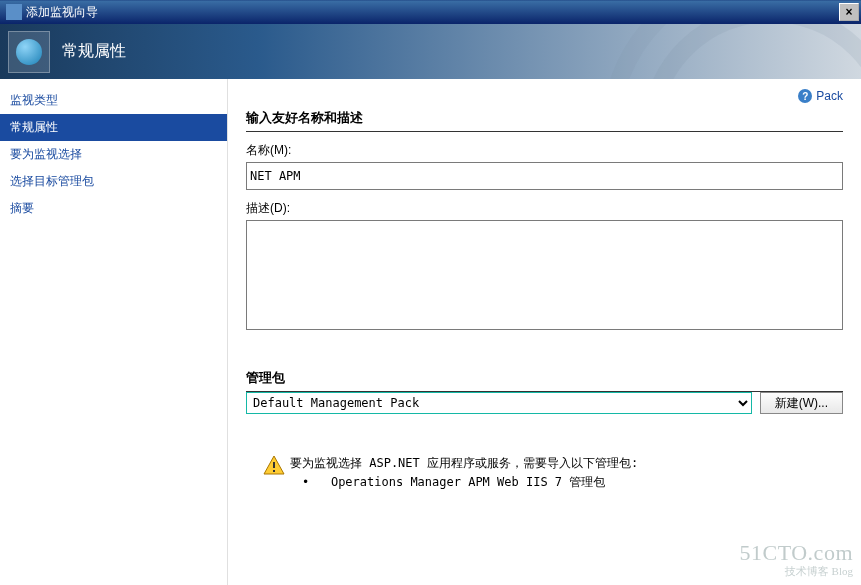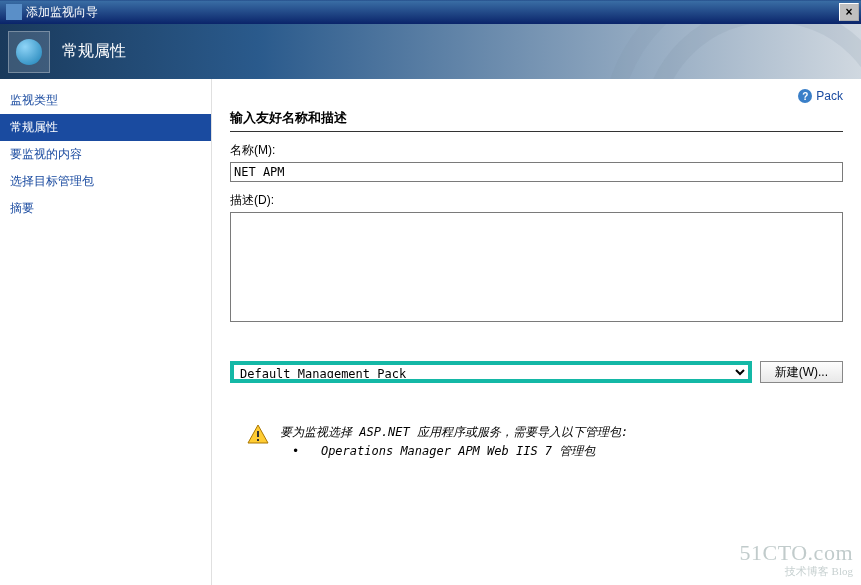--- a/index.html
+++ b/index.html
@@ -12,40 +12,40 @@
     
     .header-banner { height: 55px; background: linear-gradient(to right, #1a3a5c 0%, #2a5a8c 30%, #d0d8e0 100%); display: flex; align-items: center; padding-left: 8px; position: relative; overflow: hidden; }
     .header-icon-box { width: 42px; height: 42px; background: rgba(255,255,255,0.15); border: 1px solid rgba(255,255,255,0.3); display: flex; align-items: center; justify-content: center; margin-right: 12px; }
     .header-sphere { width: 26px; height: 26px; border-radius: 50%; background: radial-gradient(circle at 35% 30%, #8fd4f7, #1a7fb5); }
     .header-title { color: #fff; font-size: 16px; }
     .header-swirl { position: absolute; right: -40px; top: -20px; width: 260px; height: 260px; border-radius: 50%; border: 18px solid rgba(120,140,160,0.15); }
     .header-swirl2 { position: absolute; right: -80px; top: -60px; width: 340px; height: 340px; border-radius: 50%; border: 18px solid rgba(120,140,160,0.1); }
     
     .content-area { display: flex; height: calc(100% - 79px); }
     
-    .sidebar { width: 212px; background: #fff; border-right: 1px solid #e0e0e0; padding-top: 8px; }
+    .sidebar { width: 228px; background: #fff; border-right: 1px solid #e0e0e0; padding-top: 8px; }
     .sidebar-item { padding: 5px 10px; color: #1a4ba0; cursor: pointer; font-size: 12px; }
     .sidebar-item.active { background: #1a4ba0; color: #fff; }
     
     .main-panel { flex: 1; padding: 12px 18px; position: relative; }
     .help-link { position: absolute; top: 10px; right: 18px; color: #1a4ba0; cursor: pointer; display: flex; align-items: center; gap: 4px; }
     .help-icon { width: 14px; height: 14px; border-radius: 50%; background: #3a7fc8; color: #fff; display: inline-flex; align-items: center; justify-content: center; font-size: 10px; font-weight: bold; }
     
     .section-title { font-size: 13px; font-weight: bold; border-bottom: 1px solid #333; padding-bottom: 4px; margin-top: 18px; }
     
     .field-label { font-size: 12px; margin-bottom: 3px; margin-top: 10px; }
-    .text-input { width: 100%; height: 20px; border: 1px solid #7a7a7a; padding: 1px 3px; font-family: SimSun, monospace; font-size: 12px; }
+    .text-input { width: 100%; height: 28px; border: 1px solid #7a7a7a; padding: 1px 3px; font-family: SimSun, monospace; font-size: 12px; }
     .textarea-input { width: 100%; height: 110px; border: 1px solid #7a7a7a; padding: 2px 3px; font-family: SimSun, monospace; font-size: 12px; resize: none; overflow-y: scroll; }
     
     .mgmt-section { margin-top: 36px; }
     .mgmt-row { display: flex; align-items: center; gap: 8px; }
-    .select-input { flex: 1; height: 22px; border: 4px solid #14b8a6; font-family: SimSun, monospace; font-size: 12px; background: #fff; padding: 1px 2px; }
+    .select-input { flex: 1; height: 22px; border: 1px solid #14b8a6; font-family: SimSun, monospace; font-size: 12px; background: #fff; padding: 1px 2px; }
     .btn { height: 22px; padding: 0 14px; background: linear-gradient(to bottom, #fdfdfd, #e8e8e8); border: 1px solid #888; cursor: pointer; font-size: 12px; font-family: inherit; }
     
-    .warning-box { margin-top: 40px; display: flex; align-items: flex-start; gap: 10px; padding-left: 16px; font-style: italic; }
+    .warning-box { margin-top: 40px; display: flex; align-items: flex-start; gap: 4px; padding-left: 16px; }
     .warning-icon { width: 24px; height: 24px; flex-shrink: 0; }
     .warning-text { font-size: 12px; line-height: 1.6; font-family: SimSun, monospace; }
     .warning-bullet { padding-left: 12px; }
     
     .watermark { position: absolute; right: 8px; bottom: 6px; text-align: right; color: #9aa; font-family: Liberation Serif, serif; pointer-events: none; }
     .watermark-main { font-size: 22px; letter-spacing: 0.5px; opacity: 0.6; }
     .watermark-sub { font-size: 11px; opacity: 0.55; margin-top: -2px; }
   </style>
 </head>
 <body>
@@ -69,21 +69,21 @@
 
 <div class="content-area">
   <div class="sidebar">
     <div class="sidebar-item">
       <span>监视类型</span>
     </div>
     <div class="sidebar-item active">
       <span>常规属性</span>
     </div>
     <div class="sidebar-item">
-      <span>要监视的内容</span>
+      <span>要为监视选择</span>
     </div>
     <div class="sidebar-item">
       <span>选择目标管理包</span>
     </div>
     <div class="sidebar-item">
       <span>摘要</span>
     </div>
   </div>
 
   <div class="main-panel">
@@ -94,20 +94,21 @@
 
     <div class="section-title">输入友好名称和描述</div>
 
     <div class="field-label">名称(M):</div>
     <input type="text" class="text-input" value="NET APM" style="">
 
     <div class="field-label">描述(D):</div>
     <textarea class="textarea-input" style=""></textarea>
 
     <div class="mgmt-section">
+      <div class="section-title">管理包</div>
       <div class="mgmt-row">
         <select class="select-input">
           <option>Default Management Pack</option>
         </select>
         <button class="btn">新建(W)...</button>
       </div>
     </div>
 
     <div class="warning-box">
       <svg class="warning-icon" viewBox="0 0 24 24">

